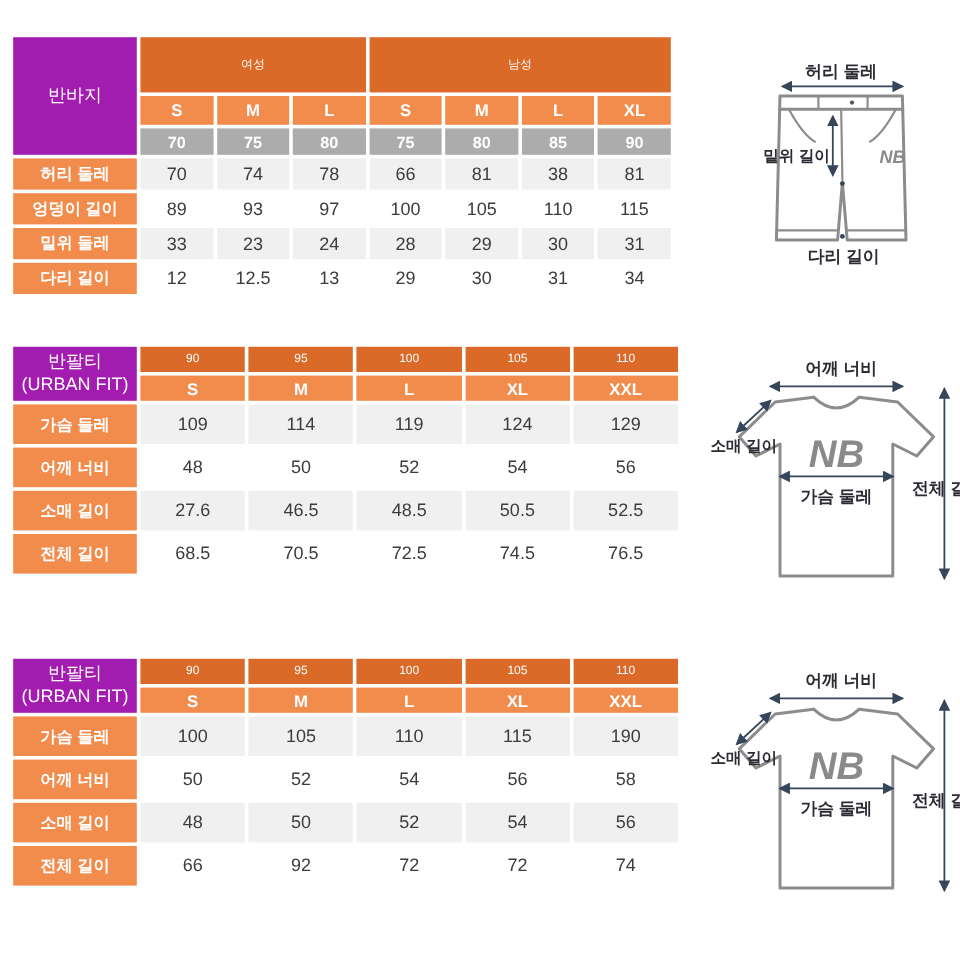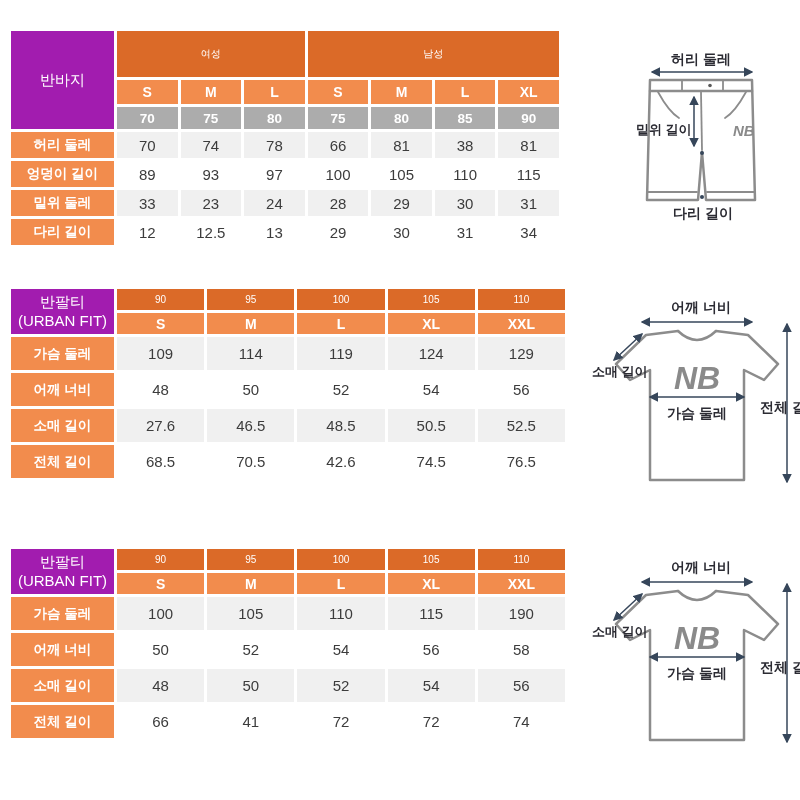--- a/index.html
+++ b/index.html
@@ -205,21 +205,21 @@
           <td class="val">27.6</td>
           <td class="val">46.5</td>
           <td class="val">48.5</td>
           <td class="val">50.5</td>
           <td class="val">52.5</td>
         </tr>
         <tr>
           <th class="row-label">전체 길이</th>
           <td class="val">68.5</td>
           <td class="val">70.5</td>
-          <td class="val">42.6</td>
+          <td class="val">72.5</td>
           <td class="val">74.5</td>
           <td class="val">76.5</td>
         </tr>
       </tbody>
     </table>
 
   <table class="size-table" id="table-2">
       <colgroup>
         <col style="width: 103px;">
         <col>
@@ -269,21 +269,21 @@
           <th class="row-label">소매 길이</th>
           <td class="val">48</td>
           <td class="val">50</td>
           <td class="val">52</td>
           <td class="val">54</td>
           <td class="val">56</td>
         </tr>
         <tr>
           <th class="row-label">전체 길이</th>
           <td class="val">66</td>
-          <td class="val">41</td>
+          <td class="val">92</td>
           <td class="val">72</td>
           <td class="val">72</td>
           <td class="val">74</td>
         </tr>
       </tbody>
     </table>
 
   <svg class="diagram" id="shorts-diagram" width="190" height="177" viewBox="0 0 190 177">
     <text class="diag-label" x="89" y="18" text-anchor="middle">허리 둘레</text>
     <line class="measure" x1="40" y1="26" x2="140" y2="26" marker-start="url(#ah)" marker-end="url(#ah)"></line>

